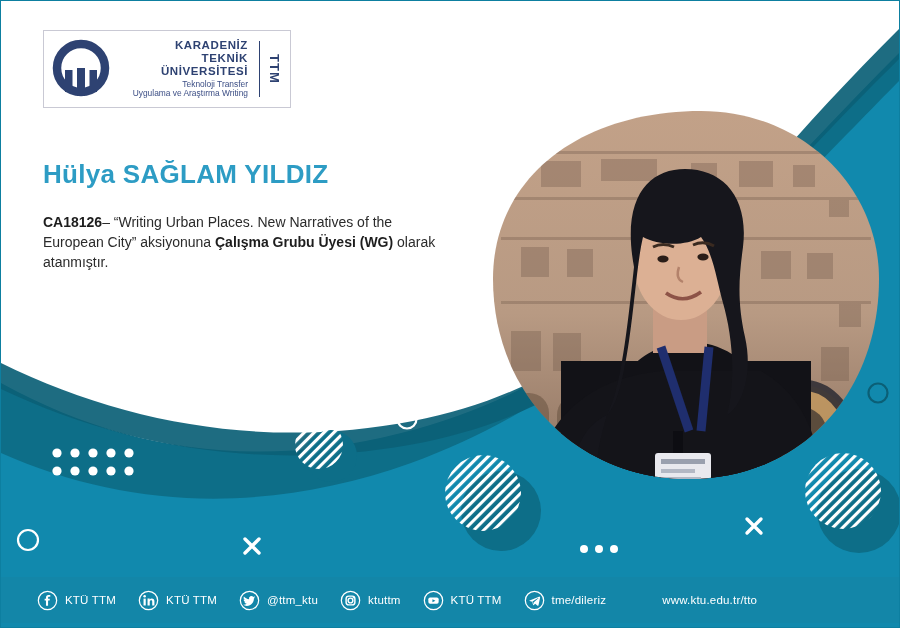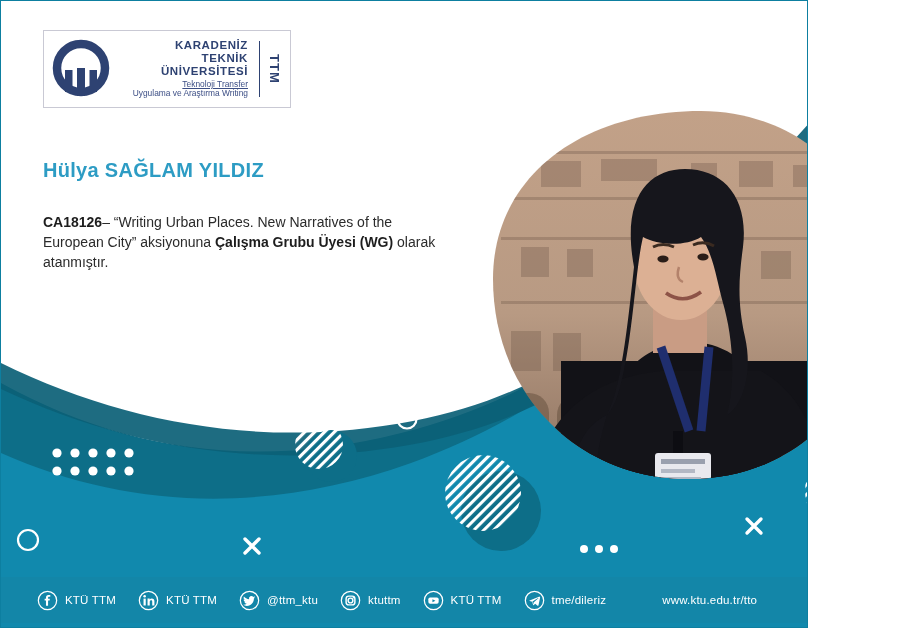--- a/index.html
+++ b/index.html
@@ -1,20 +1,20 @@
 <!DOCTYPE html>
 <html><head>
 <meta charset="utf-8">
 <style>
   html,body{margin:0;padding:0;background:#ffffff;}
   body{font-family:"Liberation Sans",sans-serif;}
 
   #poster{
     position:relative;
-    width:808px;height:628px;
+    width:900px;height:628px;
     overflow:hidden;
     background:#ffffff;
     border:1px solid #0d7fa0;
     box-sizing:border-box;
   }
 
   
   .bg-svg{position:absolute;left:0;top:0;width:900px;height:628px;}
 
   
@@ -27,37 +27,37 @@
     display:flex;align-items:center;
   }
   #logo-mark{width:62px;height:62px;margin-left:6px;flex:none;}
   #logo-text{
     flex:1;display:flex;align-items:center;justify-content:flex-end;
     padding-right:4px;
   }
   .logo-lines{text-align:right;color:#2e4272;line-height:1.12;}
   .ll1{font-size:11.5px;font-weight:bold;letter-spacing:.6px;}
   .ll2{font-size:11.5px;font-weight:bold;letter-spacing:.6px;}
-  .ll3{font-size:8.4px;color:#3c4e85;margin-top:2px;text-decoration:underline;}
+  .ll3{font-size:8.4px;color:#3c4e85;margin-top:2px;}
   .ll4{font-size:8.4px;color:#3c4e85;}
   #logo-div{width:1px;height:56px;background:#2e4272;margin:0 7px;}
   #logo-ttm{
     writing-mode:vertical-rl;
     font-size:13px;font-weight:bold;color:#2e4272;
     letter-spacing:1px;margin-right:8px;
   }
 
   
   #title-role{
     position:absolute;left:42px;top:124px;
     font-size:25px;color:#46728c;font-weight:normal;letter-spacing:.2px;
   }
   #title-name{
     position:absolute;left:42px;top:158px;
-    font-size:20px;color:#2d9cc4;font-weight:bold;letter-spacing:.3px;
+    font-size:26px;color:#2d9cc4;font-weight:bold;letter-spacing:.3px;
   }
   #body-text{
     position:absolute;left:42px;top:212px;width:412px;
     font-size:14px;color:#2b2b2b;line-height:1.42;
   }
   #body-text b{font-weight:bold;color:#1d1d1d;}
   #wish-text{
     position:absolute;left:42px;top:308px;width:340px;
     font-size:16px;color:#2b2b2b;line-height:1.45;
   }

